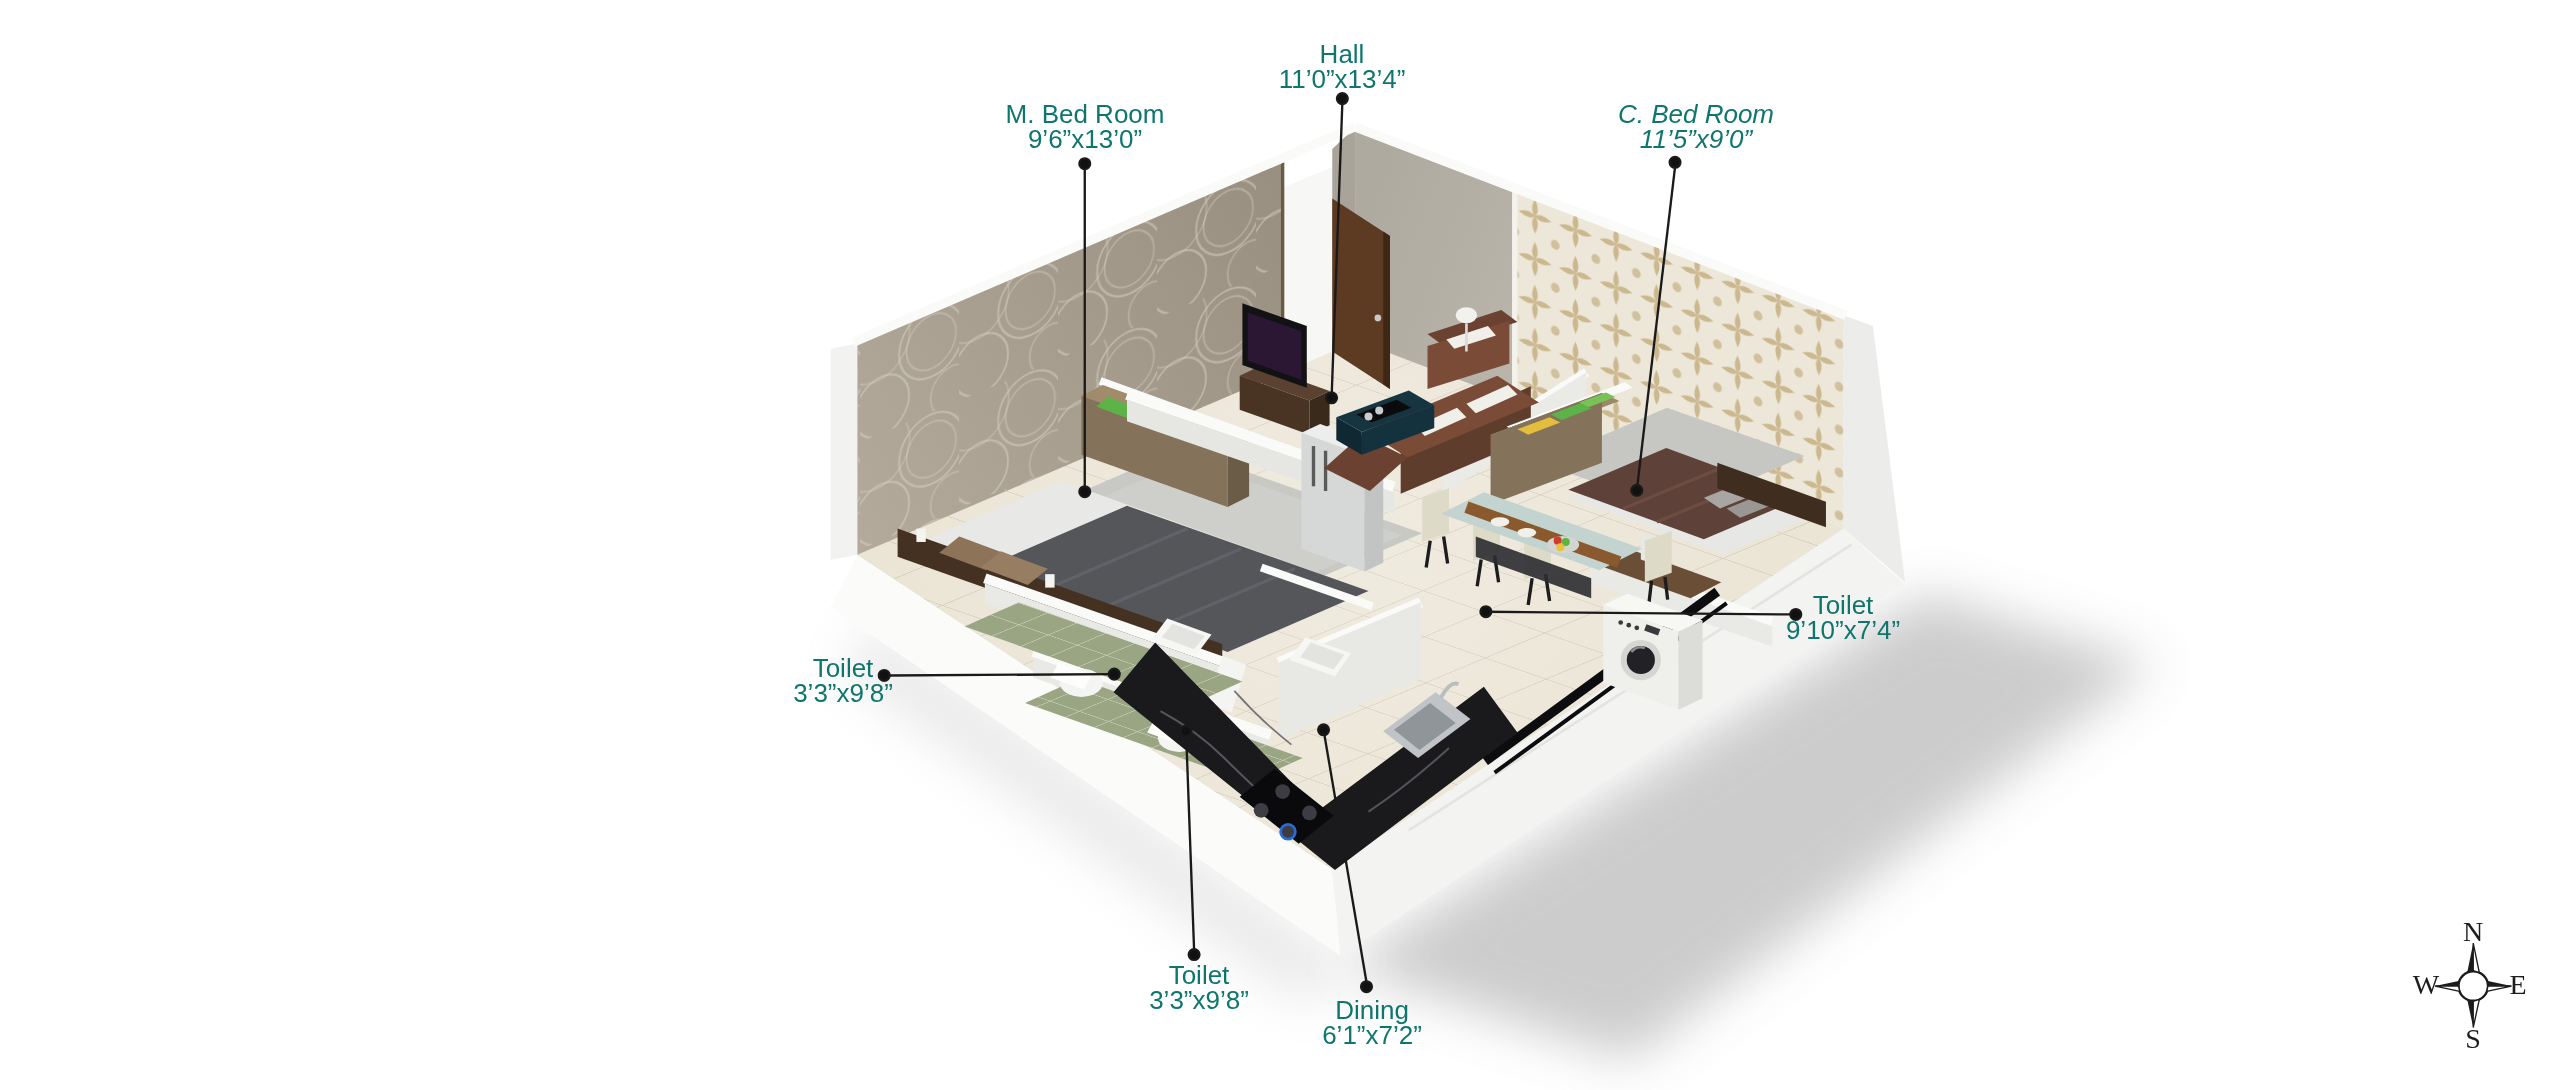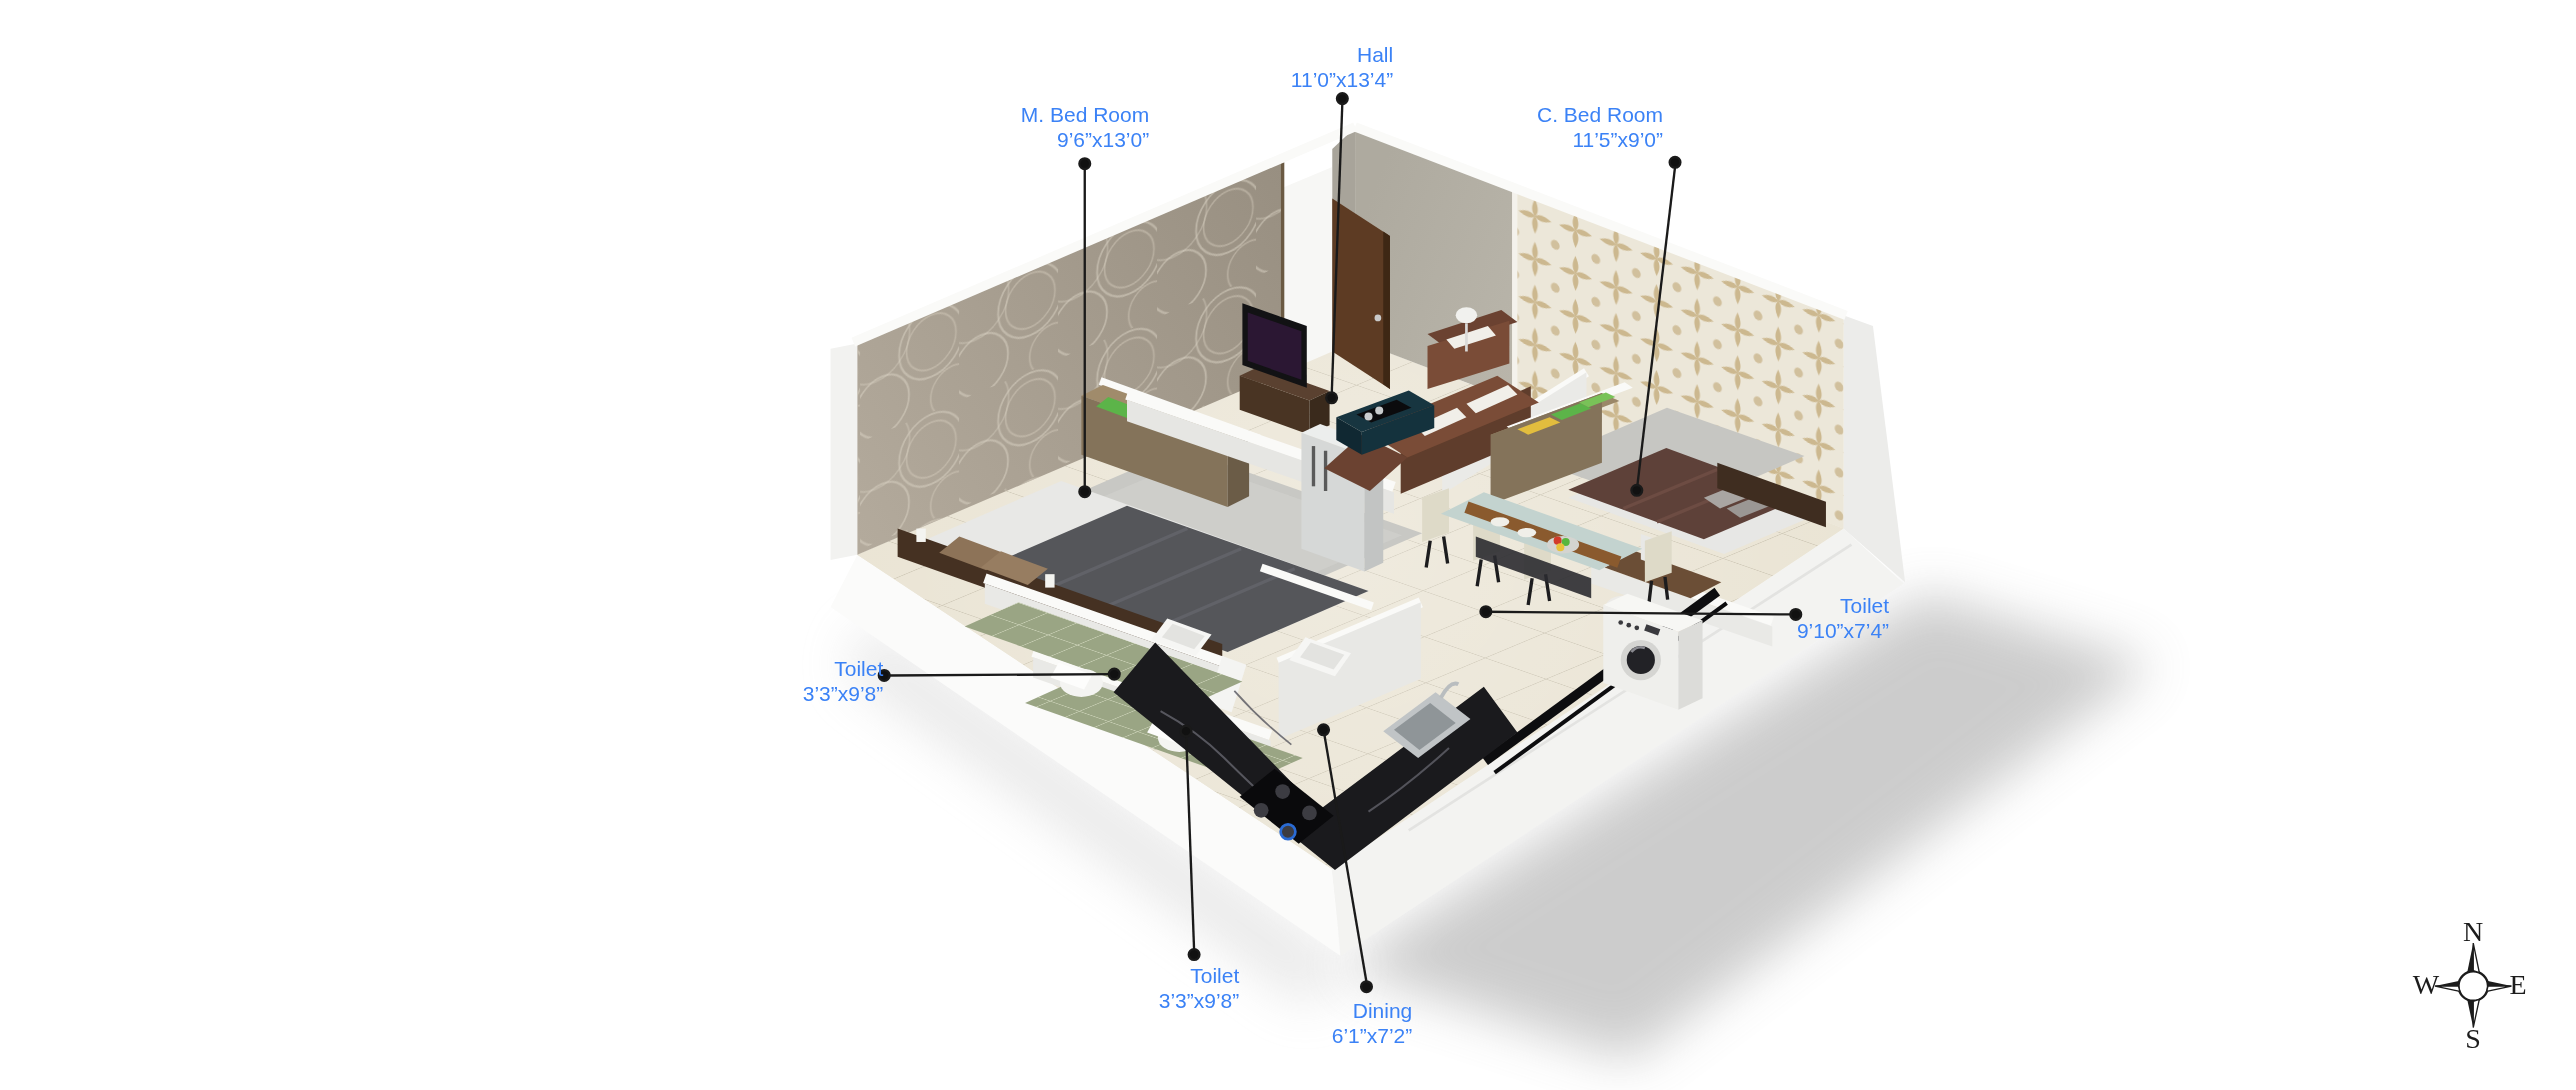--- a/index.html
+++ b/index.html
@@ -1,21 +1,21 @@
 <!DOCTYPE html>
 <html style="font-size:10.7px"><head>
 <meta charset="utf-8">
 <style>
   html,body{margin:0;padding:0;background:#ffffff;}
   body{width:2576px;height:1090px;position:relative;overflow:hidden;
        font-family:"Liberation Sans","DejaVu Sans",sans-serif;}
   .stage{position:absolute;left:0;top:0;width:2576px;height:1090px;}
   svg.scene{position:absolute;left:0;top:0;}
-  .room-label{position:absolute;transform:translateX(-50%);text-align:right;
-              color:#3b82f6;font-size:21px;line-height:25px;white-space:nowrap;}
+  .room-label{position:absolute;transform:translateX(-50%);text-align:center;
+              color:#0f766e;font-size:26px;line-height:25px;white-space:nowrap;}
   .room-label .rname{display:block;}
   .room-label .rdims{display:block;}
   .compass-letter{position:absolute;transform:translate(-50%,-50%);
                   font-family:"Liberation Serif","DejaVu Serif",serif;
                   font-size:28px;color:#1c1c1c;}
 </style>
 </head>
 <body>
 
 <div class="stage">
@@ -300,21 +300,21 @@
 </svg>
 
   <div class="room-label" style="left:1085px;top:102px;">
     <span class="rname">M. Bed Room</span>
     <span class="rdims">9’6”x13’0”</span>
   </div>
   <div class="room-label" style="left:1342px;top:42px;">
     <span class="rname">Hall</span>
     <span class="rdims">11’0”x13’4”</span>
   </div>
-  <div class="room-label" style="left:1600px;top:102px;">
+  <div class="room-label" style="left:1696px;top:102px;font-style:italic;">
     <span class="rname">C. Bed Room</span>
     <span class="rdims">11’5”x9’0”</span>
   </div>
   <div class="room-label" style="left:1843px;top:593px;">
     <span class="rname">Toilet</span>
     <span class="rdims">9’10”x7’4”</span>
   </div>
   <div class="room-label" style="left:843px;top:656px;">
     <span class="rname">Toilet</span>
     <span class="rdims">3’3”x9’8”</span>

